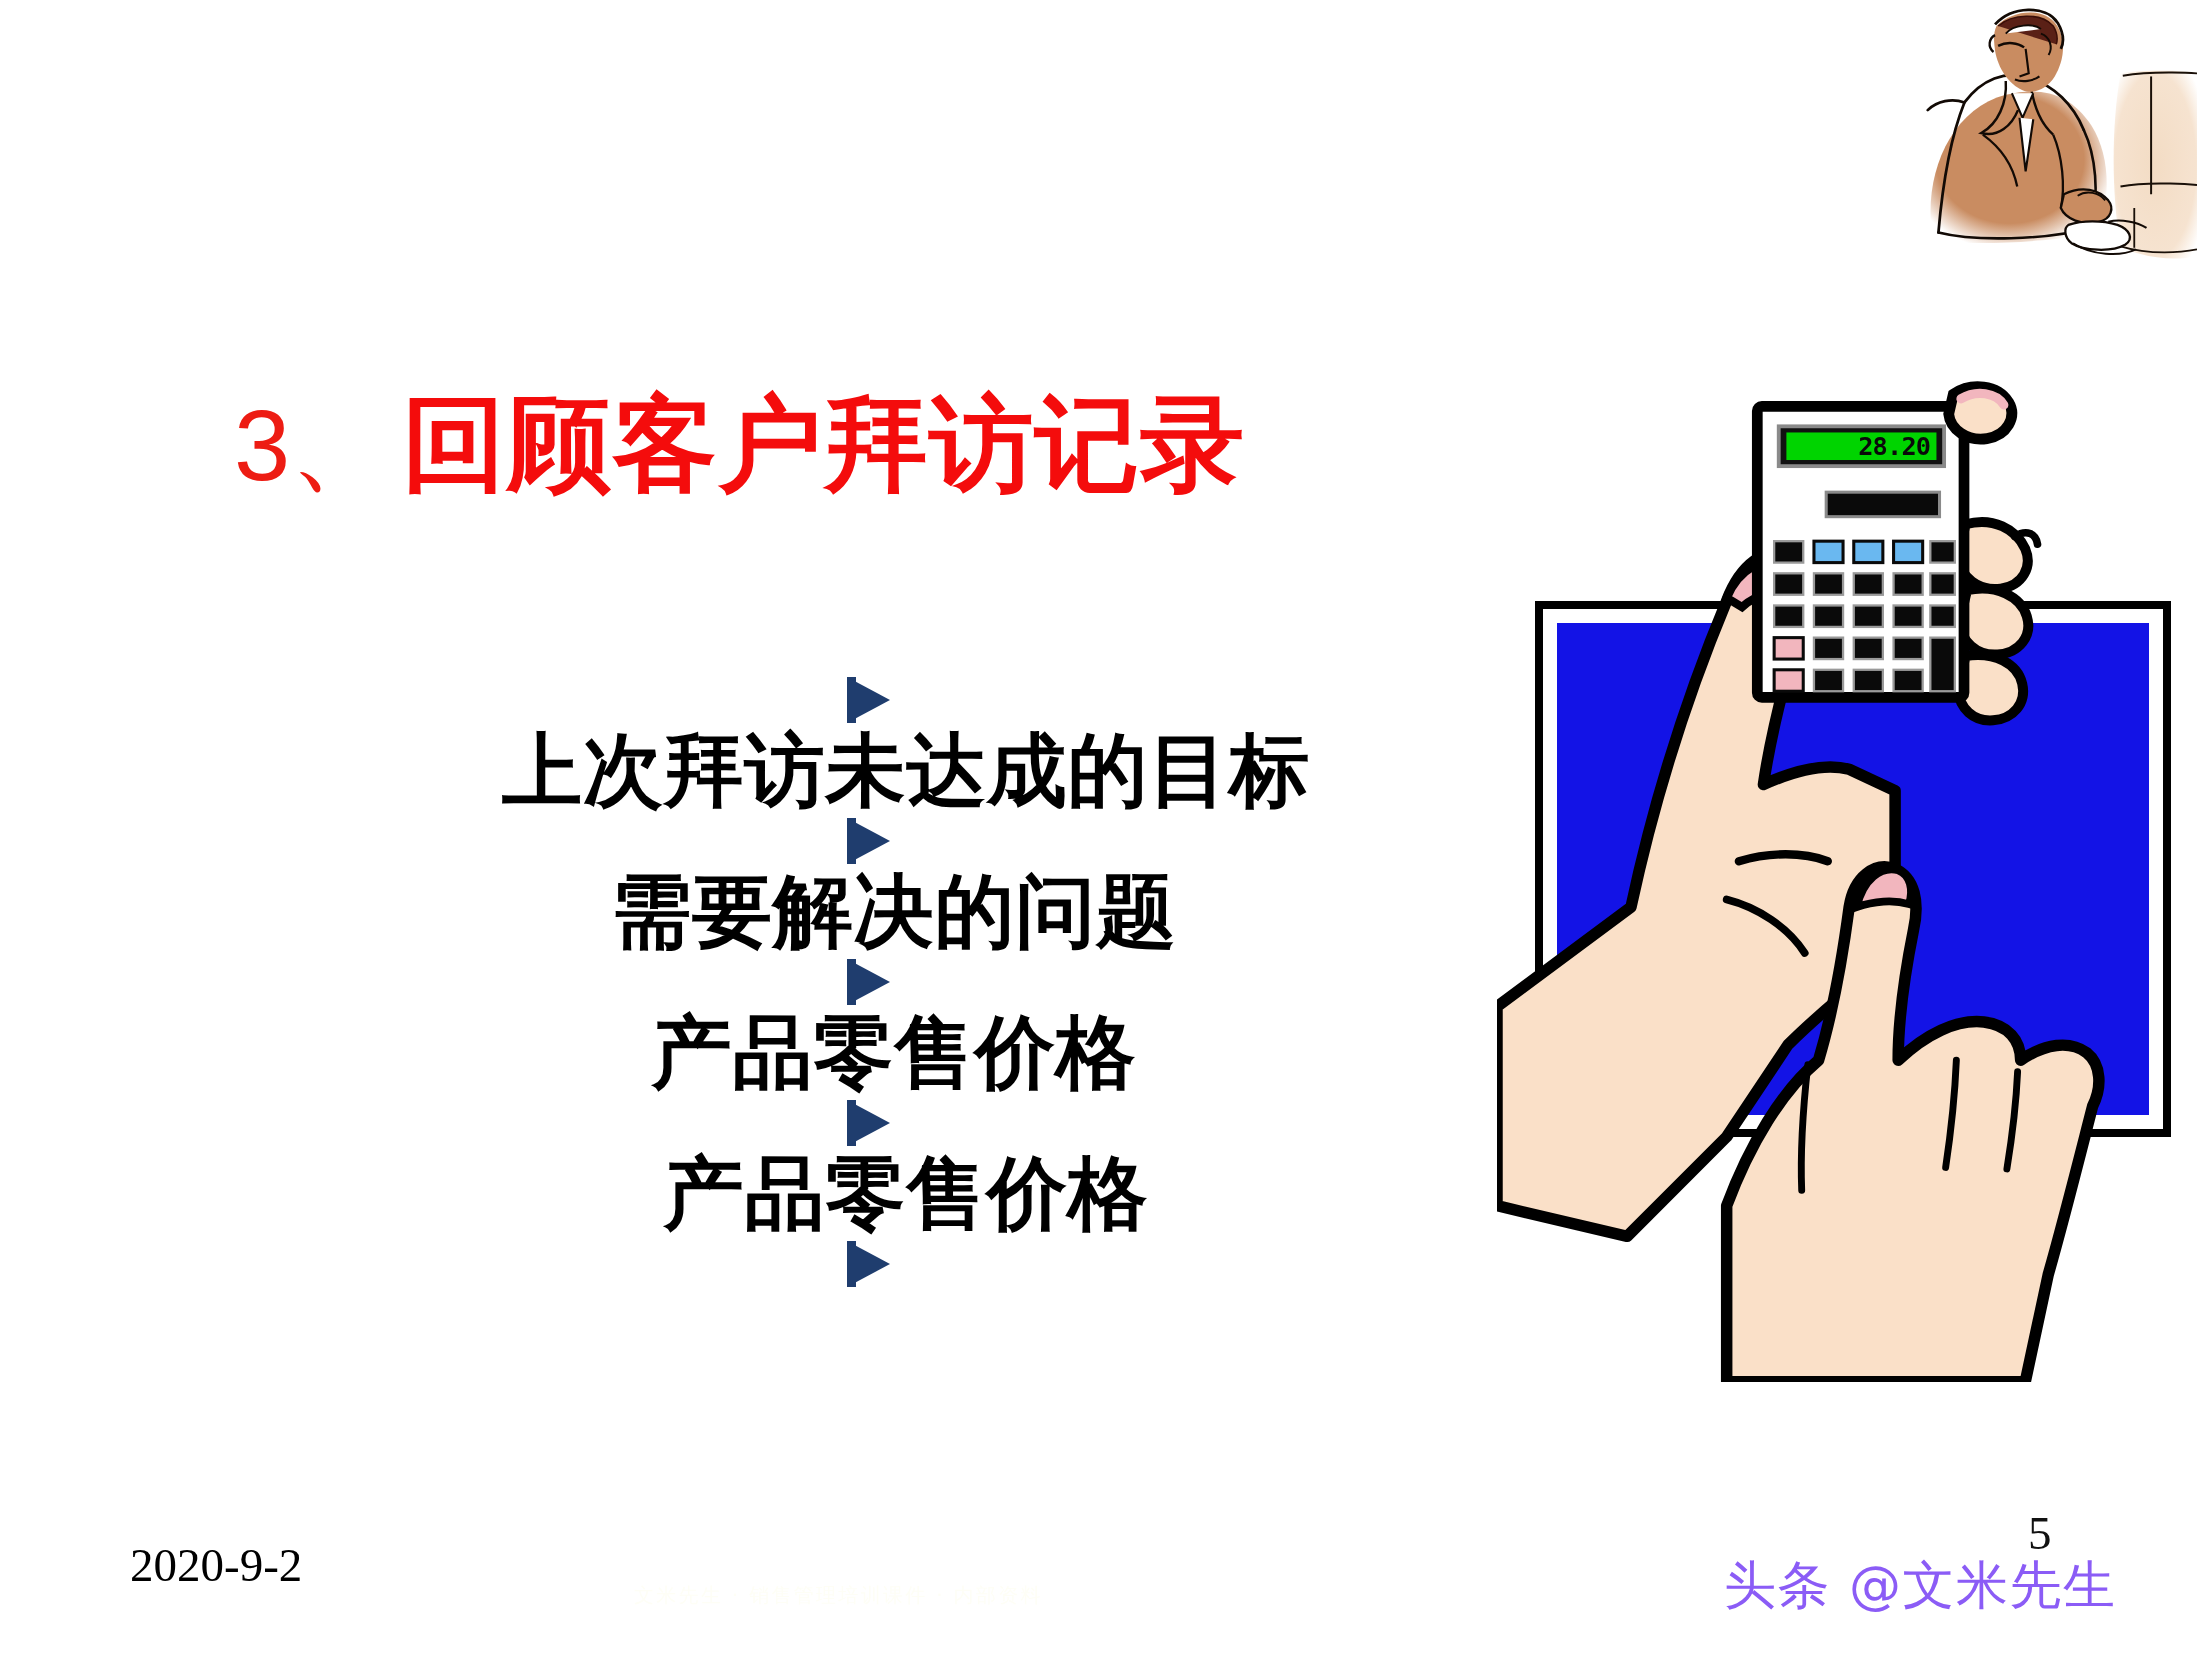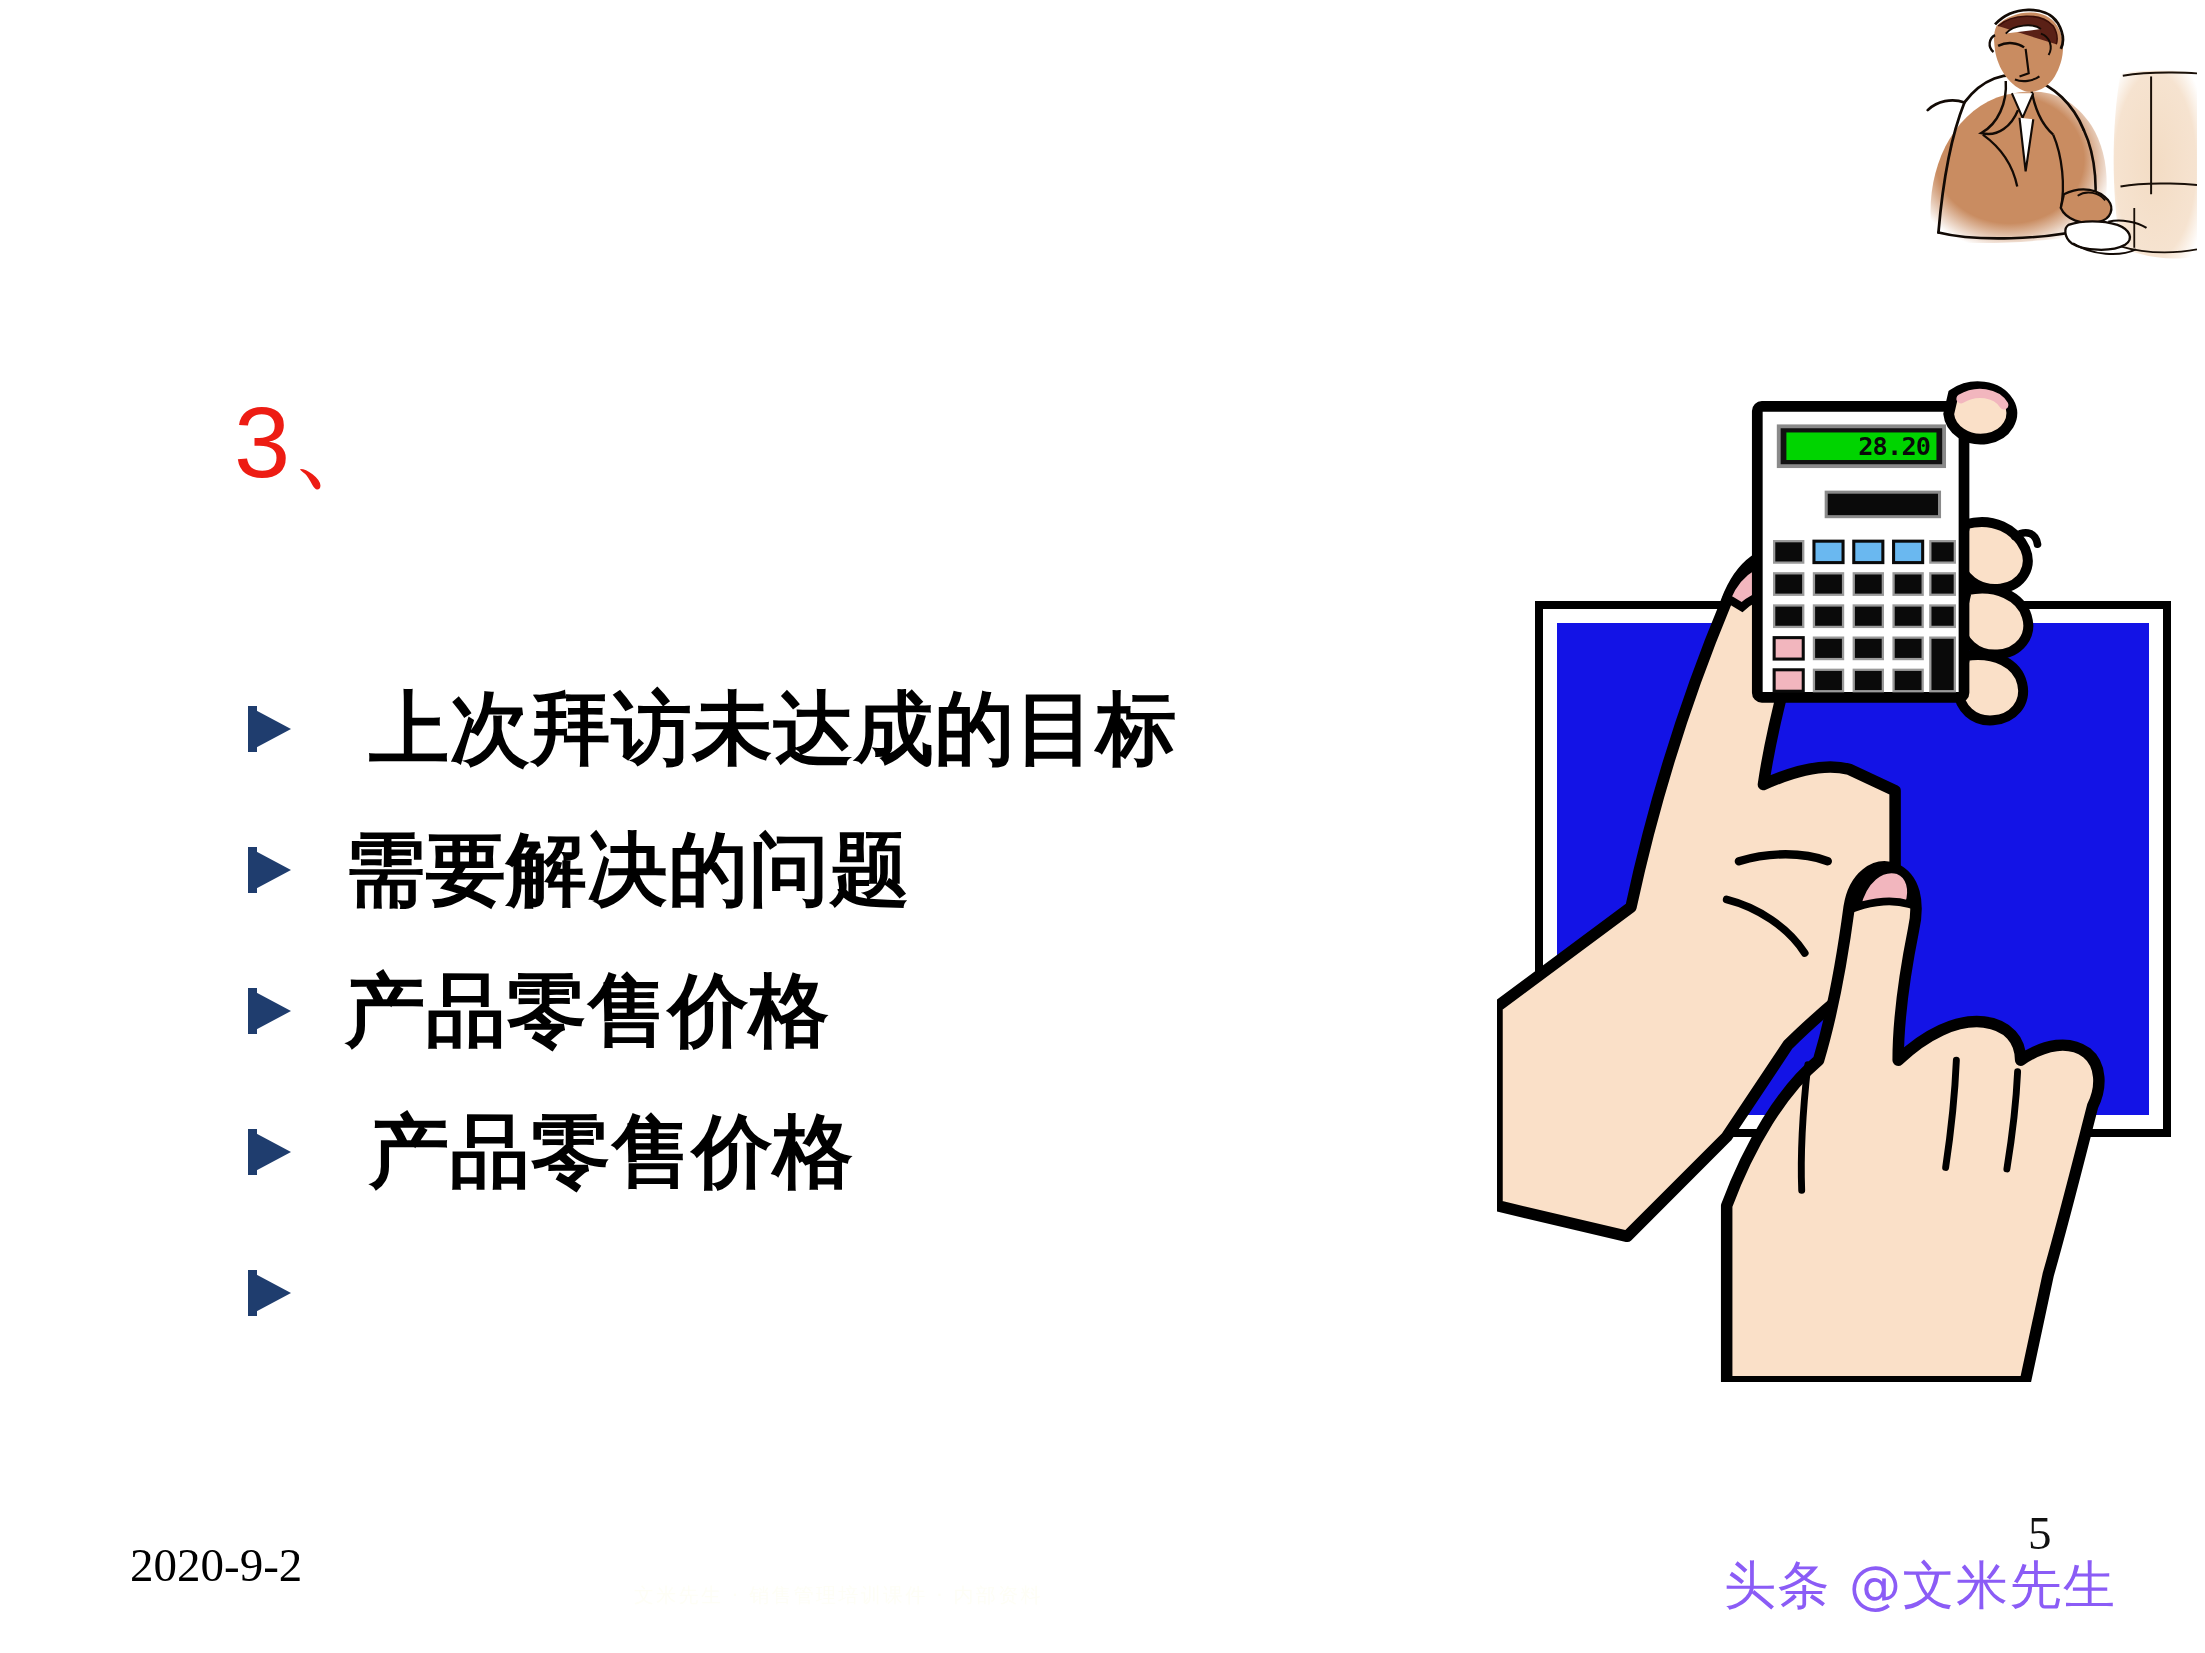--- a/index.html
+++ b/index.html
@@ -63,20 +63,21 @@
     position: absolute;
     left: 245px;
     top: 671px;
     width: 1256px;
   }
   .bullet-row {
     display: flex;
     align-items: center;
     height: 115px;
     margin-bottom: 26px;
+    flex-direction: column;
   }
   .bullet-marker {
     width: 58px;
     height: 57px;
     flex: 0 0 58px;
     position: relative;
   }
   .bullet-marker .tri {
     position: absolute;
     left: 3.1px;
@@ -232,20 +233,21 @@
       <path d="M226 250 C250 238 272 244 284 258 C292 268 288 282 272 286 C250 292 228 282 222 268 Z" fill="#C98C61" stroke="#120a05" stroke-width="3"></path>
       <path d="M244 252 C256 244 272 248 280 258" fill="none" stroke="#120a05" stroke-width="2.4"></path>
       <path d="M232 290 C250 284 276 284 296 290 C312 296 318 308 306 316 C288 326 252 324 236 314 C226 306 226 294 232 290 Z" fill="#ffffff" stroke="#120a05" stroke-width="3"></path>
       <path d="M284 286 C300 282 322 286 334 294" fill="none" stroke="#120a05" stroke-width="2.6"></path>
       <path d="M238 314 C262 330 300 332 320 322" fill="none" stroke="#120a05" stroke-width="2.6"></path>
     </svg>
   </div>
 
   <div class="title-row">
     <span class="title-number">3、</span>
+    <span class="title-main">回顾客户拜访记录</span>
   </div>
 
   <div class="bullets">
 
     <div class="bullet-row indent-1">
       <span class="bullet-marker">
         <span class="stem"></span>
           <span class="tri"></span>
       </span>
       <span class="bullet-text">上次拜访未达成的目标</span>

